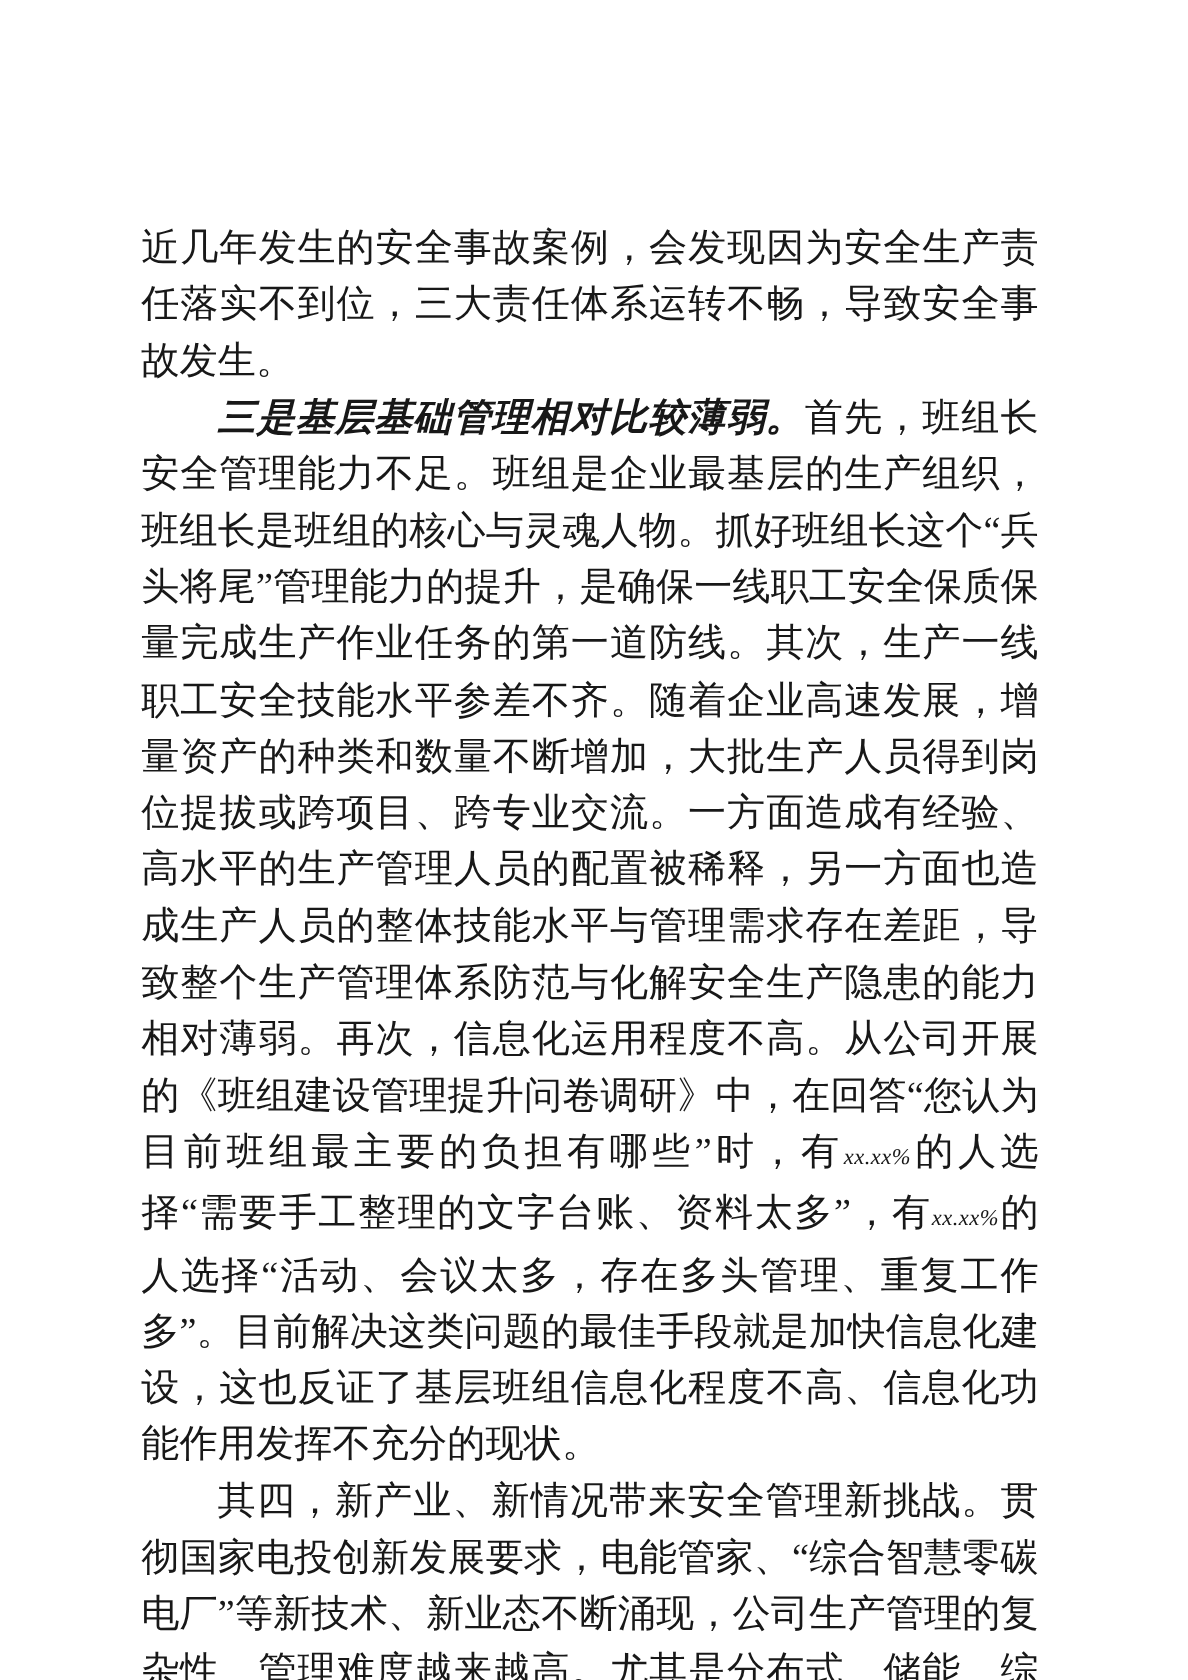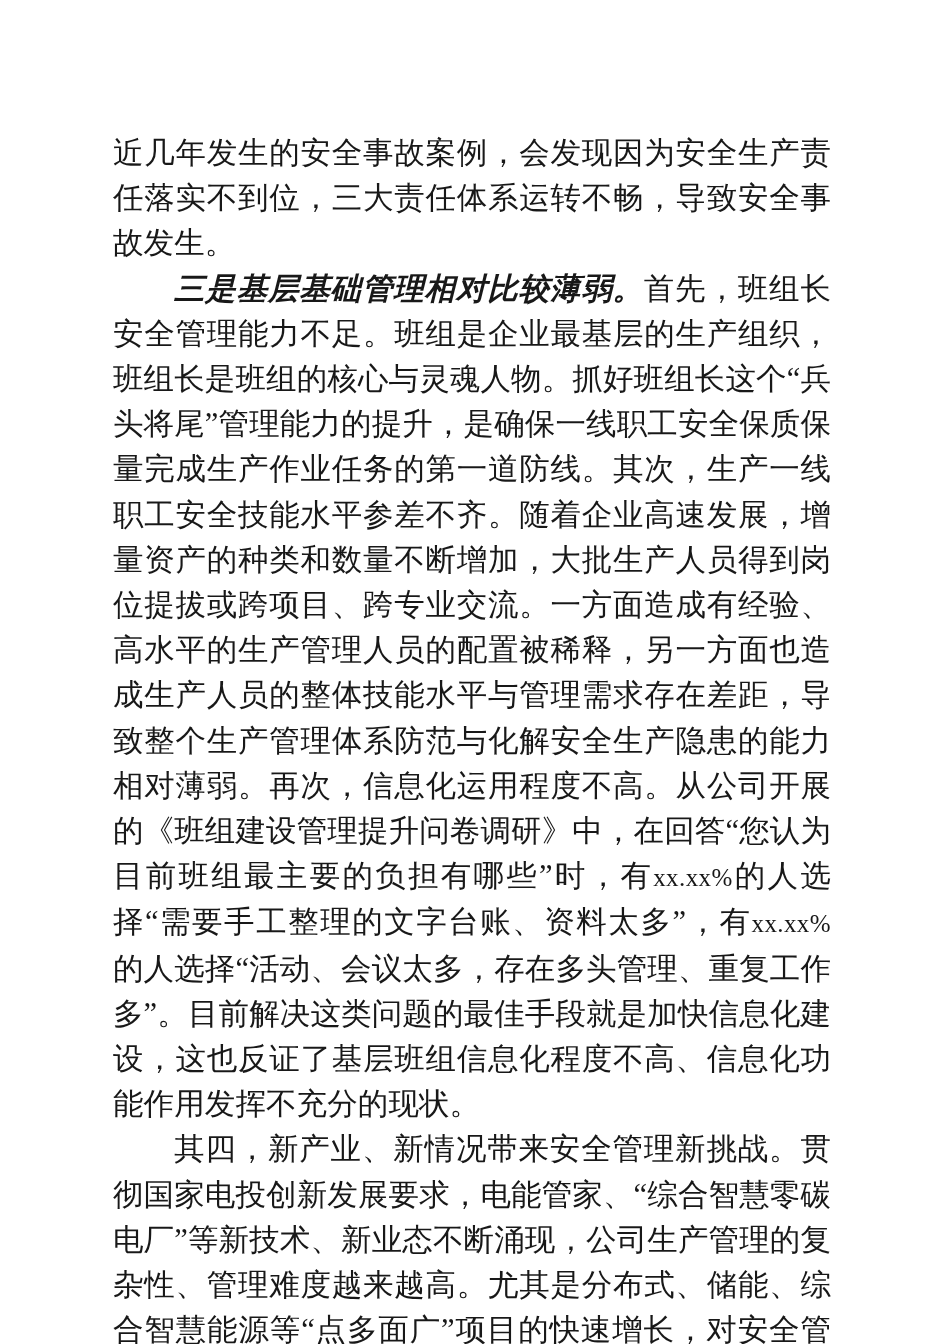--- a/index.html
+++ b/index.html
@@ -53,32 +53,33 @@
     text-indent: 61px;
   }
 
   .bold-lead {
     font-weight: bold;
     font-style: italic;
   }
 
   .latin {
     font-family: "Liberation Serif", "DejaVu Serif", serif;
-    font-size: 25px;
+    font-size: 18px;
     letter-spacing: 0.4px;
+    font-style: italic;
   }
 </style>
 </head>
 <body style="background: rgb(255, 255, 255);">
 
 <div class="page">
 
   <div class="doc-body">
 
-    <p class="para" style="color: rgb(24, 24, 24);">近几年发生的安全事故案例，会发现因为安全生产责任落实不到位，三大责任体系运转不畅，导致安全事故发生。</p>
+    <p class="para" style="color: rgb(24, 24, 24); margin-top: 45px;">近几年发生的安全事故案例，会发现因为安全生产责任落实不到位，三大责任体系运转不畅，导致安全事故发生。</p>
 
     <p class="para indent" style="color: rgb(24, 24, 24);"><span class="bold-lead">三是基层基础管理相对比较薄弱。</span><span>首先，班组长安全管理能力不足。班组是企业最基层的生产组织，班组长是班组的核心与灵魂人物。抓好班组长这个“兵头将尾”管理能力的提升，是确保一线职工安全保质保量完成生产作业任务的第一道防线。其次，生产一线职工安全技能水平参差不齐。随着企业高速发展，增量资产的种类和数量不断增加，大批生产人员得到岗位提拔或跨项目、跨专业交流。一方面造成有经验、高水平的生产管理人员的配置被稀释，另一方面也造成生产人员的整体技能水平与管理需求存在差距，导致整个生产管理体系防范与化解安全生产隐患的能力相对薄弱。再次，信息化运用程度不高。从公司开展的《班组建设管理提升问卷调研》中，在回答“您认为目前班组最主要的负担有哪些”时，有</span><span class="latin">xx.xx%</span><span>的人选择“需要手工整理的文字台账、资料太多”，有</span><span class="latin">xx.xx%</span><span>的人选择“活动、会议太多，存在多头管理、重复工作多”。目前解决这类问题的最佳手段就是加快信息化建设，这也反证了基层班组信息化程度不高、信息化功能作用发挥不充分的现状。</span></p>
 
     <p class="para indent" style="color: rgb(24, 24, 24);">其四，新产业、新情况带来安全管理新挑战。贯彻国家电投创新发展要求，电能管家、“综合智慧零碳电厂”等新技术、新业态不断涌现，公司生产管理的复杂性、管理难度越来越高。尤其是分布式、储能、综合智慧能源等“点多面广”项目的快速增长，对安全管理提出了更高标准和要求。</p>
 
   </div>
 
 </div>
 
 </body></html>

